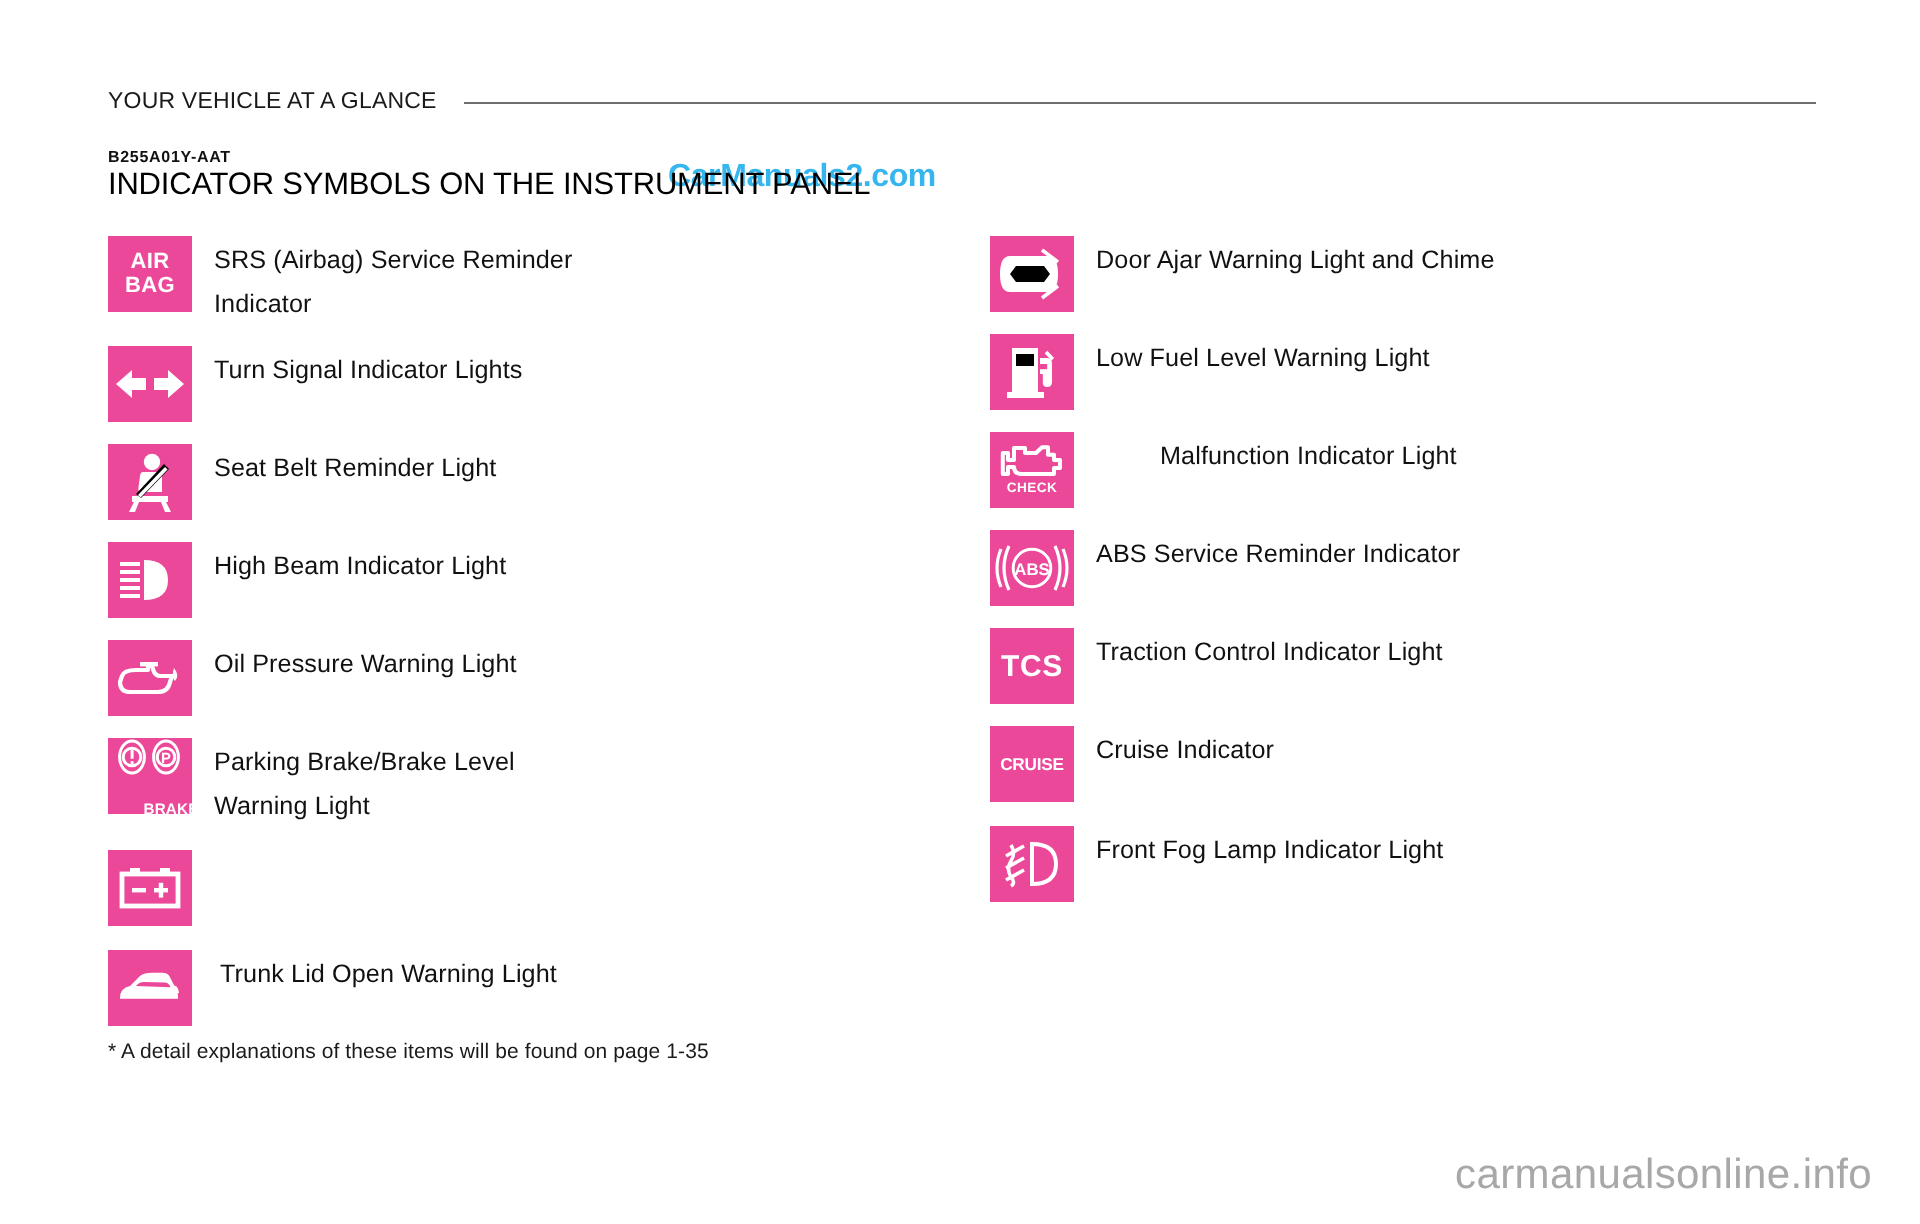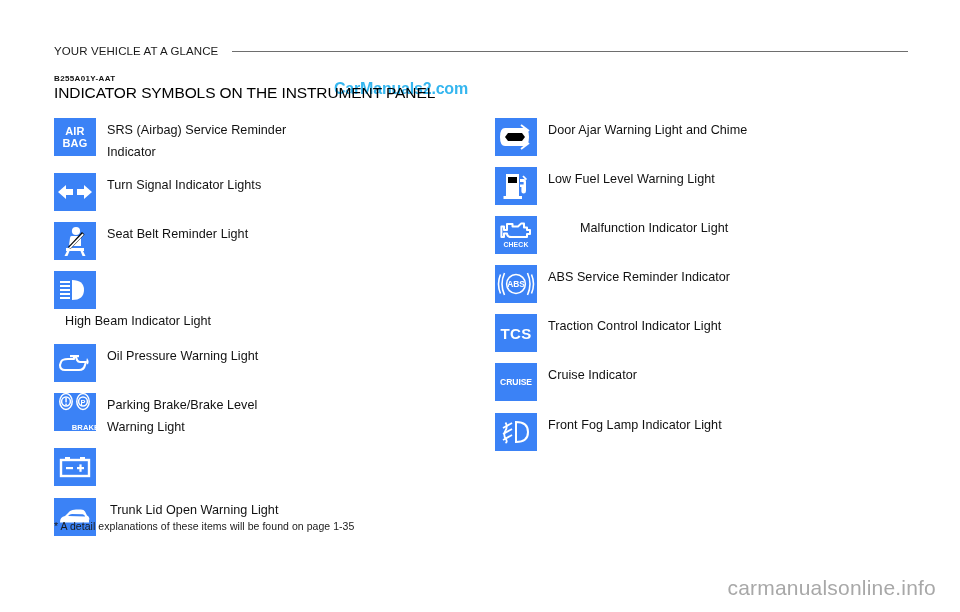--- a/index.html
+++ b/index.html
@@ -27,21 +27,21 @@
   .wm-bottom{position:absolute;right:24px;bottom:12px;font-size:21px;color:#a8a8a8;
              letter-spacing:.2px;white-space:nowrap;}
 
   
   .col{position:absolute;top:118px;}
   .col-left{left:54px;width:420px;}
   .col-right{left:495px;width:420px;}
 
   .row{display:flex;align-items:flex-start;margin-bottom:9px;}
   .icon-box{
-    width:42px;height:38px;background:#3b82f6;flex:0 0 auto;
+    width:42px;height:38px;background:#ec4899;flex:0 0 auto;
     display:flex;align-items:center;justify-content:center;
     position:relative;
   }
   .row-label{font-size:12.6px;line-height:1.72;color:#111;padding-left:11px;
              padding-top:2px;white-space:pre-line;letter-spacing:.05px;}
   .row-label.indent{padding-left:14px;}
 
   
   .tx{color:#fff;font-weight:bold;line-height:1.0;text-align:center;}
   .tx-airbag{font-size:11px;letter-spacing:.2px;}
@@ -101,21 +101,21 @@
           <path d="M5 22 L23 22 L23 25 L5 25 Z" fill="#fff"></path>
           <path d="M6 25 L3.5 30 L6.5 30 L8.5 25 Z" fill="#fff"></path>
           <path d="M22 25 L24.5 30 L21.5 30 L19.5 25 Z" fill="#fff"></path>
           <path d="M7 21 L21 6 L23.5 8.5 L9.5 23 Z" fill="#000"></path>
           <path d="M8 21.5 L21.5 7.5 L22.8 8.8 L9.3 22.8 Z" fill="#fff"></path>
         </svg>
       </div>
       <div class="row-label">Seat Belt Reminder Light</div>
     </div>
 
-    <div class="row" style="margin-bottom:11px;flex-direction:column;">
+    <div class="row" style="margin-bottom:11px;">
       <div class="icon-box">
         <svg width="34" height="22" viewBox="0 0 34 22">
           <path d="M14 1 Q26 1 26 11 Q26 21 14 21 Z" fill="#fff"></path>
           <g fill="#fff">
             <rect x="2" y="2" width="10" height="2"></rect>
             <rect x="2" y="6" width="10" height="2"></rect>
             <rect x="2" y="10" width="10" height="2"></rect>
             <rect x="2" y="14" width="10" height="2"></rect>
             <rect x="2" y="18" width="10" height="2"></rect>
           </g>

